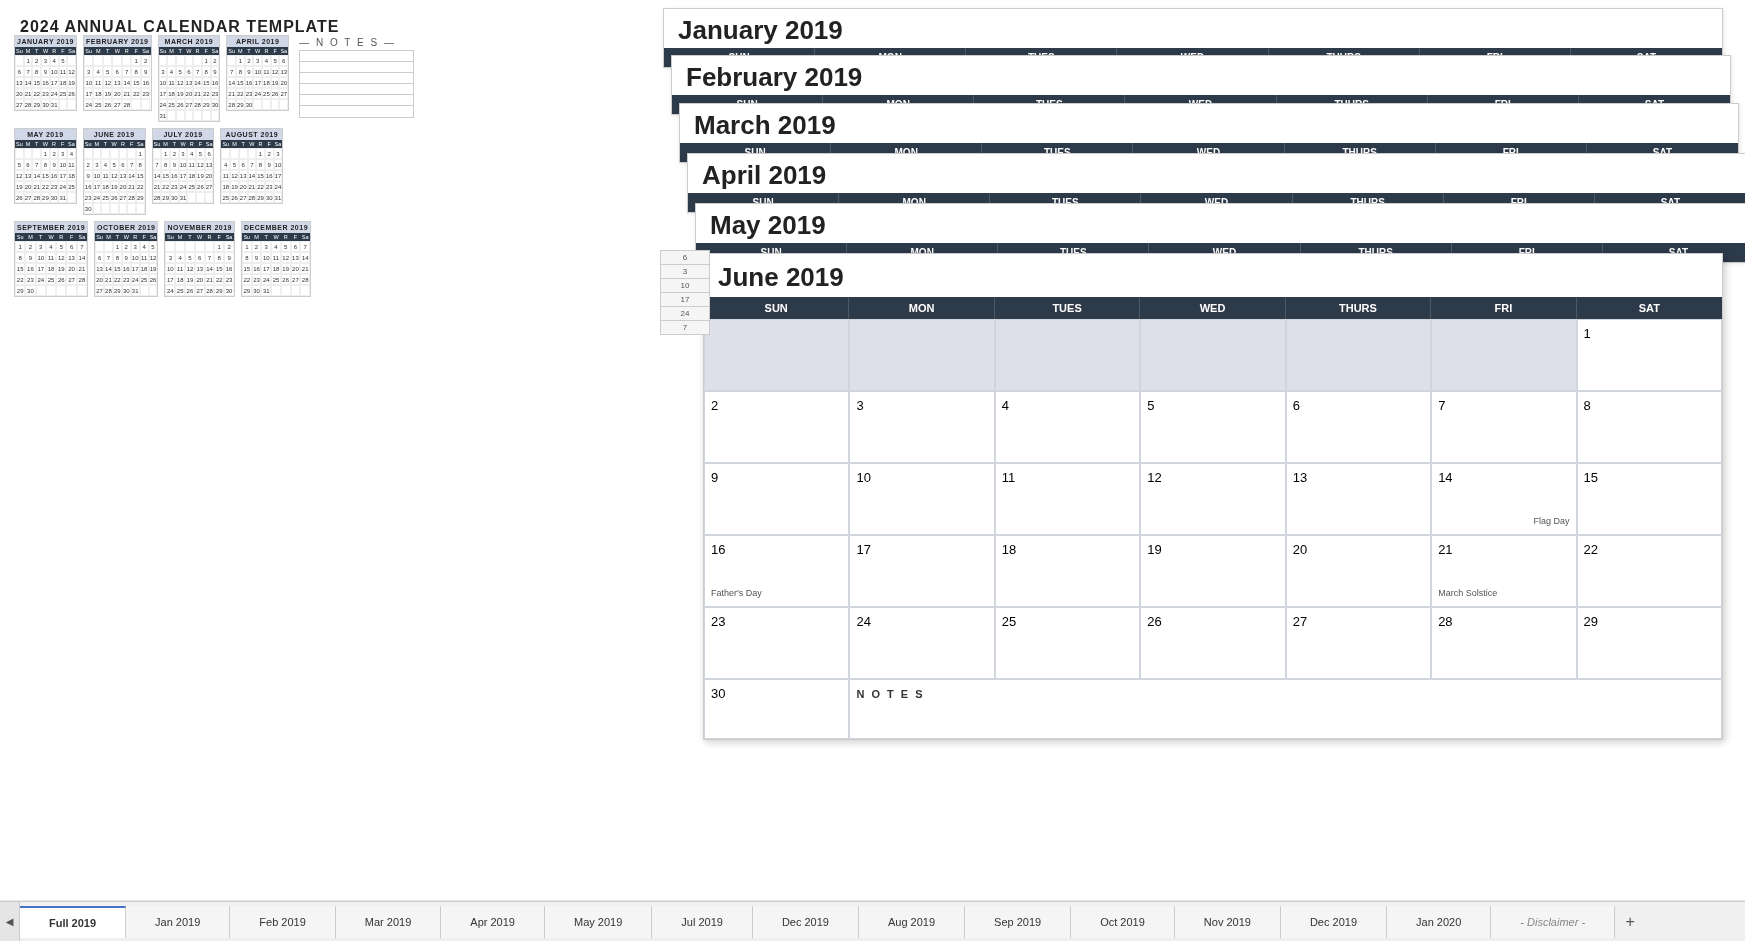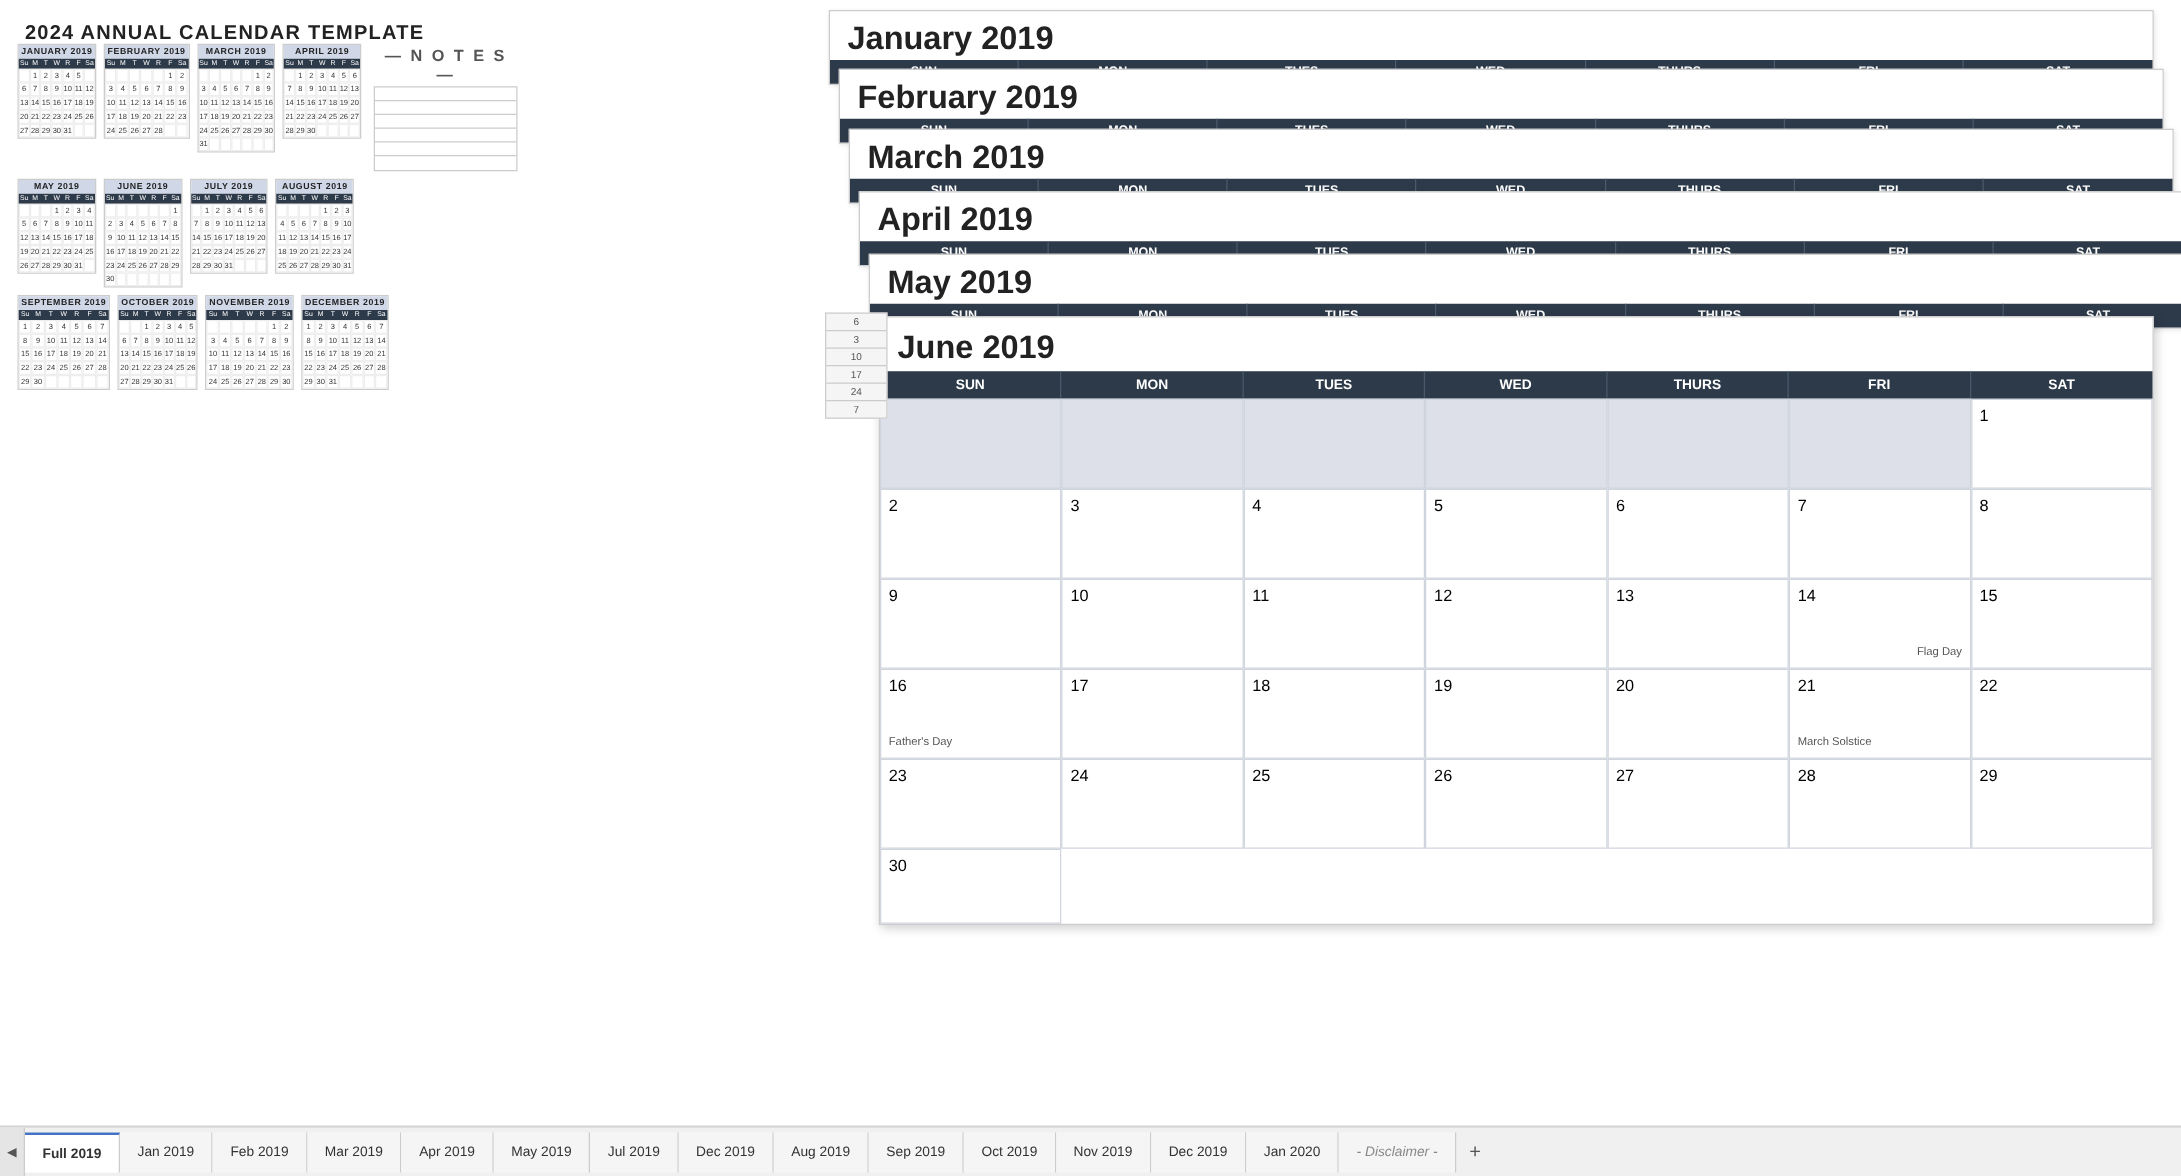--- a/index.html
+++ b/index.html
@@ -56,21 +56,21 @@
       justify-content: center;
       cursor: pointer;
       font-size: 10px;
       color: #555;
       background: #e5e5e5;
       border-right: 1px solid #ccc;
     }
 
     .tab-item {
       height: 32px;
-      padding: 0 14px;
+      padding: 0 29px;
       display: flex;
       align-items: center;
       font-size: 11px;
       color: #333;
       border-right: 1px solid #ccc;
       cursor: pointer;
       background: #f5f5f5;
       white-space: nowrap;
     }
 
@@ -349,21 +349,21 @@
             <span>29</span>
             <span>30</span>
             <span></span>
             <span></span>
             <span></span>
             <span></span>
         </div>
       </div>
 
       <div style="margin-left:4px;width:115px;">
-        <div style="font-size:13px;font-weight:bold;text-align:center;color:#555;letter-spacing:2px;padding:2px 0;">— N O T E S —</div>
+        <div style="font-size:10px;font-weight:normal;color:#555;letter-spacing:2px;padding:2px 0;">— N O T E S —</div>
         <div style="border:1px solid #ccc;">
           <div style="height:11px;border-bottom:1px solid #ccc;"></div>
           <div style="height:11px;border-bottom:1px solid #ccc;"></div>
           <div style="height:11px;border-bottom:1px solid #ccc;"></div>
           <div style="height:11px;border-bottom:1px solid #ccc;"></div>
           <div style="height:11px;border-bottom:1px solid #ccc;"></div>
           <div style="height:11px;"></div>
         </div>
       </div>
     </div>
@@ -895,20 +895,21 @@
 
       <div style="border:1px solid #d0d5dd;min-height:72px;padding:4px 6px;"><span style="font-size:13px;">23</span></div>
       <div style="border:1px solid #d0d5dd;min-height:72px;padding:4px 6px;"><span style="font-size:13px;">24</span></div>
       <div style="border:1px solid #d0d5dd;min-height:72px;padding:4px 6px;"><span style="font-size:13px;">25</span></div>
       <div style="border:1px solid #d0d5dd;min-height:72px;padding:4px 6px;"><span style="font-size:13px;">26</span></div>
       <div style="border:1px solid #d0d5dd;min-height:72px;padding:4px 6px;"><span style="font-size:13px;">27</span></div>
       <div style="border:1px solid #d0d5dd;min-height:72px;padding:4px 6px;"><span style="font-size:13px;">28</span></div>
       <div style="border:1px solid #d0d5dd;min-height:72px;padding:4px 6px;"><span style="font-size:13px;">29</span></div>
 
       <div style="border:1px solid #d0d5dd;min-height:60px;padding:4px 6px;"><span style="font-size:13px;">30</span></div>
+      <div style="border:1px solid #d0d5dd;min-height:60px;padding:8px 6px;font-size:11px;font-weight:bold;color:#333;letter-spacing:2px;grid-column:span 6;">N O T E S</div>
     </div>
   </div>
 
   <div style="position:absolute;top:250px;left:660px;width:50px;background:#f5f5f5;border:1px solid #ccc;">
     <div style="font-size:8px;color:#555;text-align:center;padding:2px;border-bottom:1px solid #ccc;">6</div>
     <div style="font-size:8px;color:#555;text-align:center;padding:2px;border-bottom:1px solid #ccc;">3</div>
     <div style="font-size:8px;color:#555;text-align:center;padding:2px;border-bottom:1px solid #ccc;">10</div>
     <div style="font-size:8px;color:#555;text-align:center;padding:2px;border-bottom:1px solid #ccc;">17</div>
     <div style="font-size:8px;color:#555;text-align:center;padding:2px;border-bottom:1px solid #ccc;">24</div>
     <div style="font-size:8px;color:#555;text-align:center;padding:2px;">7</div>

